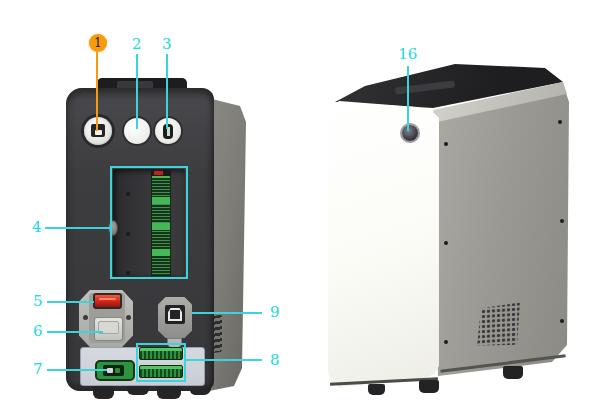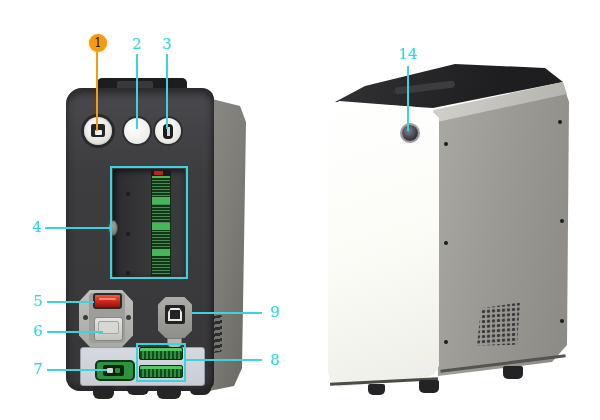--- a/index.html
+++ b/index.html
@@ -253,16 +253,16 @@
 
     <div class="badge1">1</div>
     <div class="num n2">2</div>
     <div class="num n3">3</div>
     <div class="num n4">4</div>
     <div class="num n5">5</div>
     <div class="num n6">6</div>
     <div class="num n7">7</div>
     <div class="num n8">8</div>
     <div class="num n9">9</div>
-    <div class="num n10">14</div>
+    <div class="num n10">16</div>
   </div>
 
 </div>
 
 </body></html>

